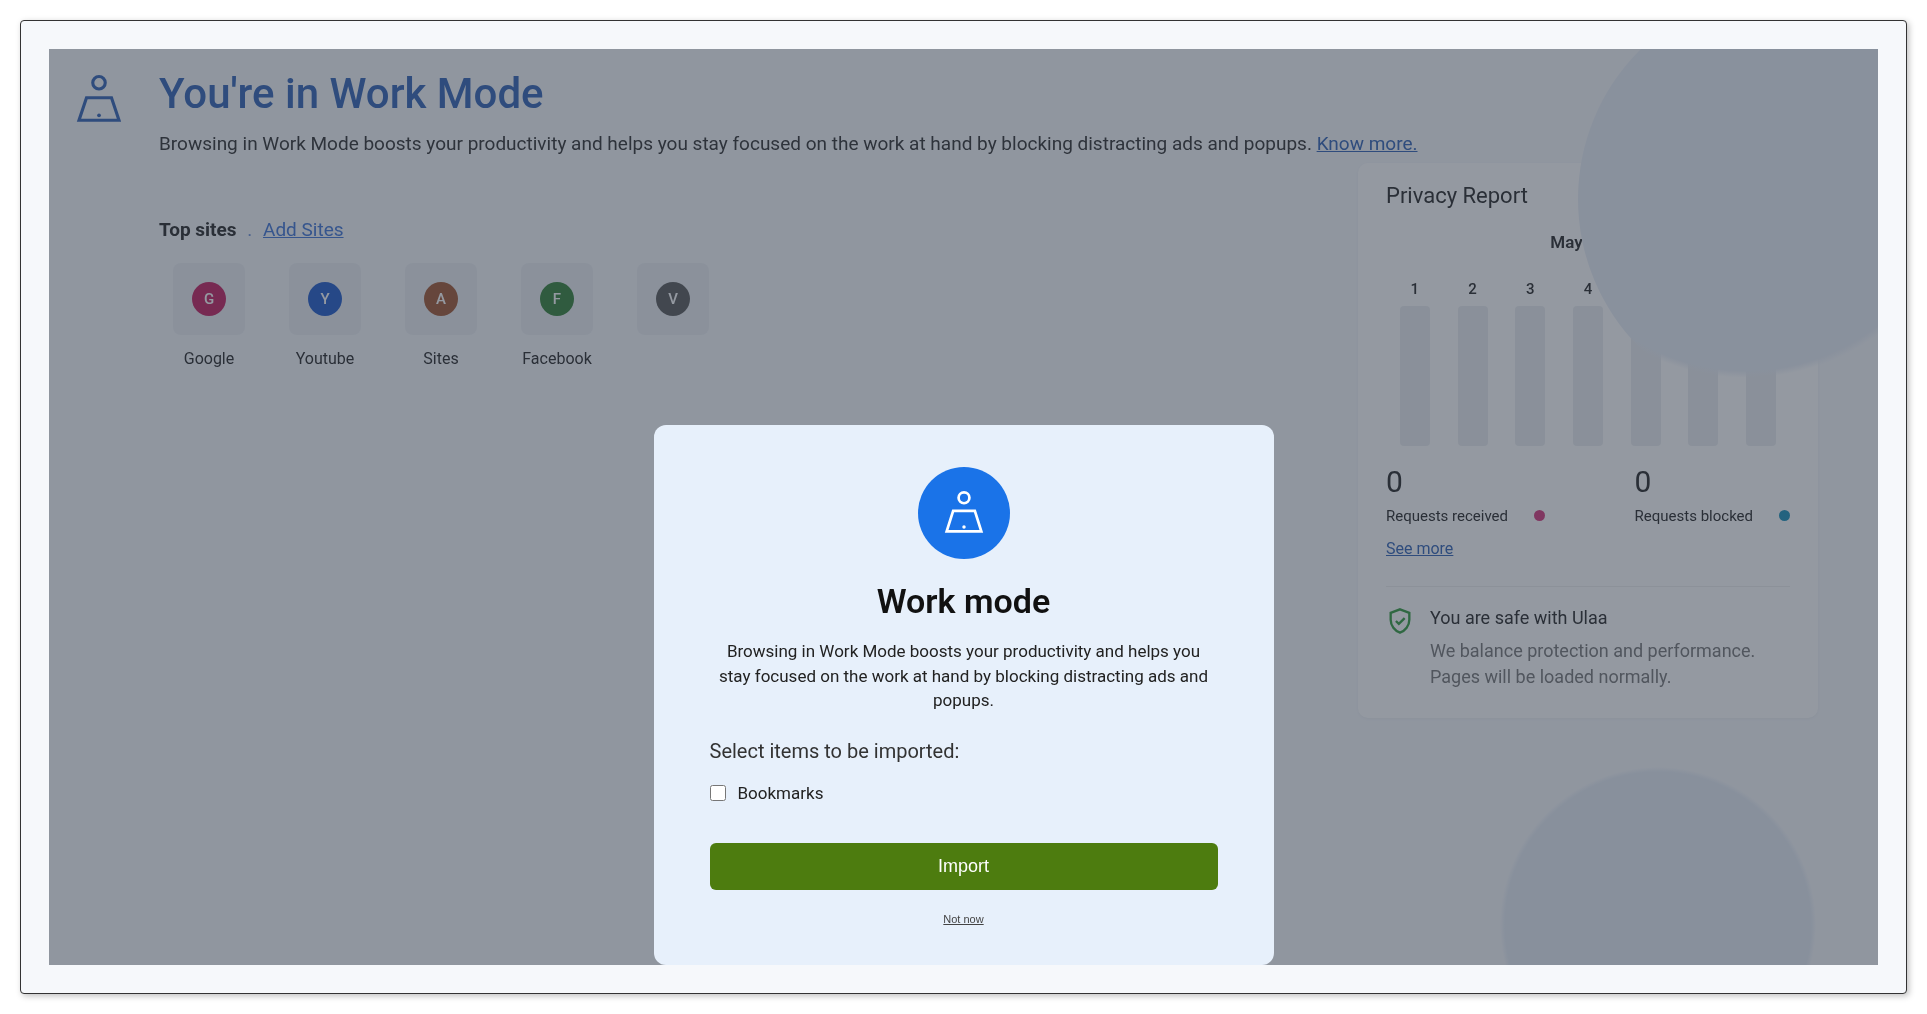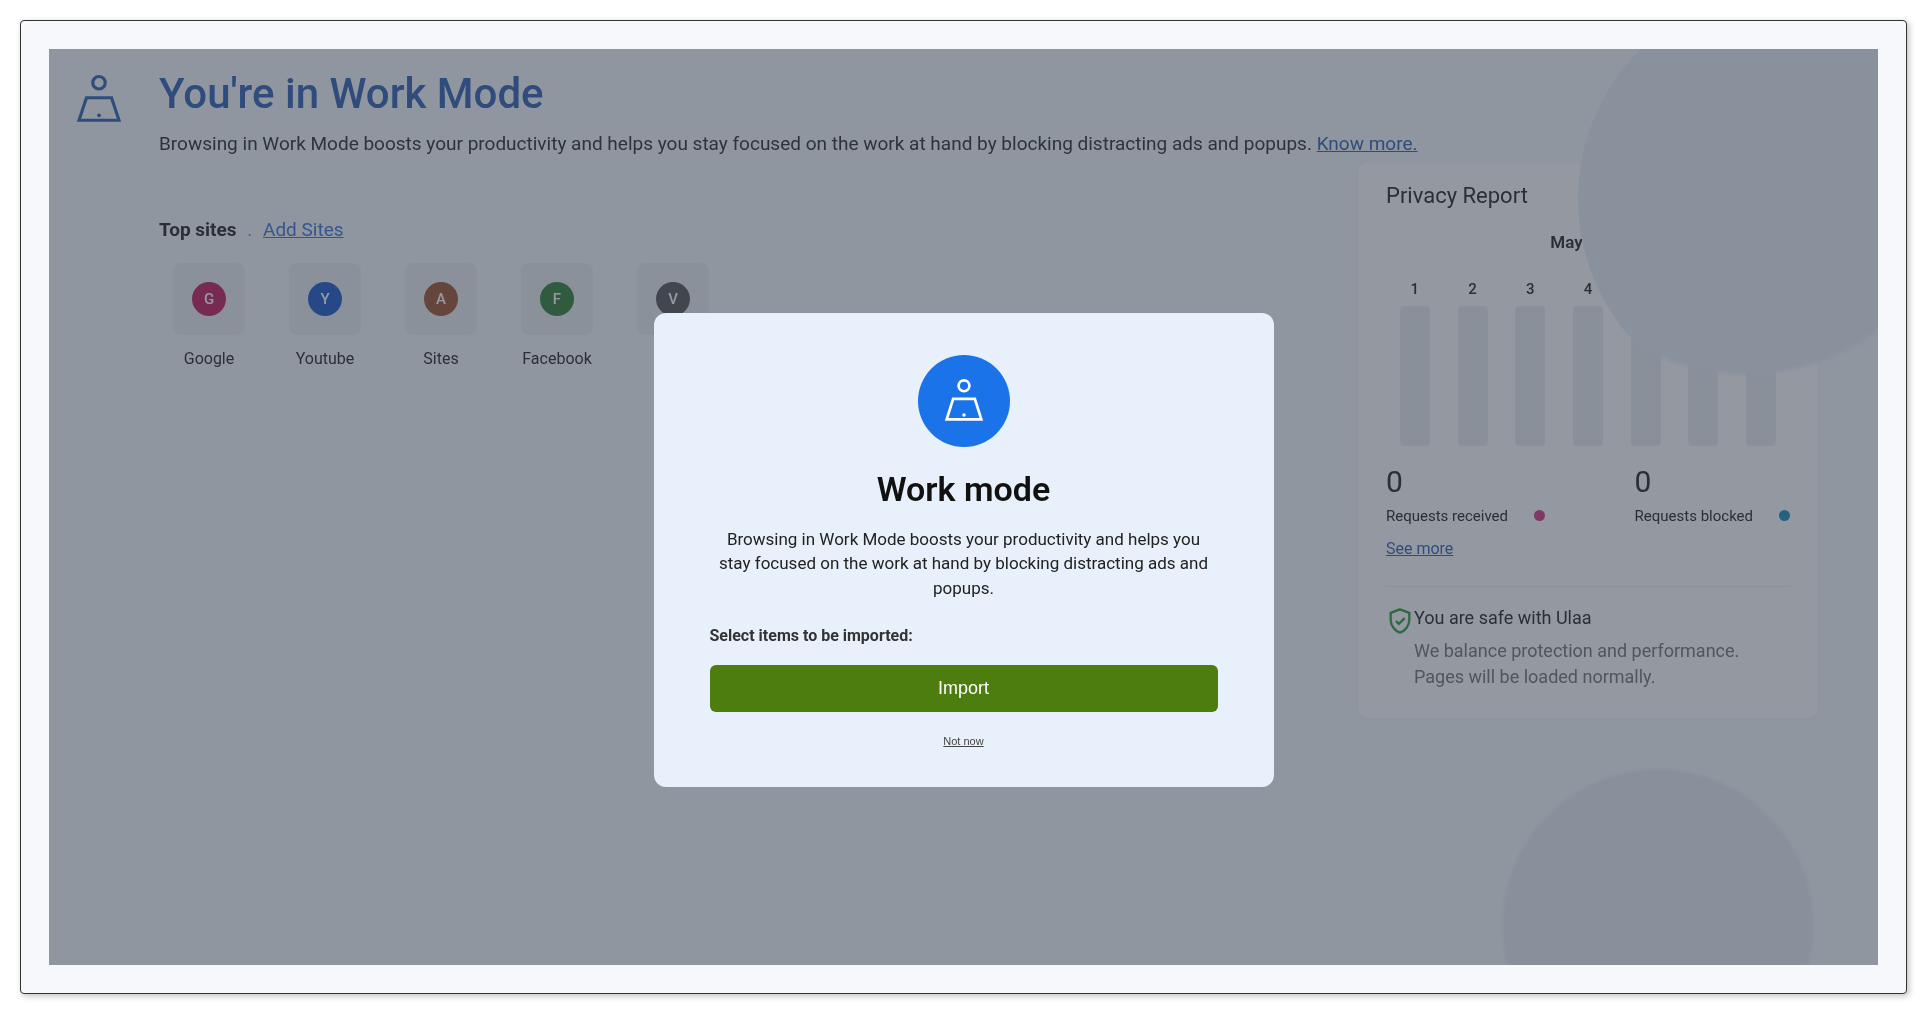--- a/index.html
+++ b/index.html
@@ -148,32 +148,32 @@
   .bar-wrap { text-align: center; width: 48px; }
   .bar-num { font-size: 15px; color: #222; margin-bottom: 8px; font-weight: 500; }
   .bar { width: 30px; height: 140px; background: #ebedf0; border-radius: 4px; margin: 0 auto; }
   .stats-row { display: flex; justify-content: space-between; margin-bottom: 14px; }
   .stat-val { font-size: 30px; color: #222; margin-bottom: 8px; }
   .stat-lab { font-size: 15px; color: #222; display: flex; align-items: center; gap: 26px; }
   .dot-pink { width: 11px; height: 11px; background: #d6347a; border-radius: 50%; display: inline-block; }
   .dot-blue { width: 11px; height: 11px; background: #148fb8; border-radius: 50%; display: inline-block; }
   .see-more { color: #2c5fb3; text-decoration: underline; font-size: 16px; }
   .divider { border: none; border-top: 1px solid #eee; margin: 28px 0 20px; }
-  .safe-row { display: flex; gap: 0; }
+  .safe-row { display: flex; gap: 16px; }
   .shield { width: 28px; height: 28px; flex-shrink: 0; }
   .safe-title { font-size: 18px; color: #222; margin-bottom: 10px; }
   .safe-sub { font-size: 18px; color: #737373; line-height: 1.45; }
 
   
   .overlay {
     position: absolute;
     inset: 0;
     background: rgba(50,60,75,0.52);
     display: flex;
-    align-items: center;
+    align-items: flex-end;
     justify-content: center;
   }
   .modal {
     margin-top: 86px;
     width: 620px;
     background: #e7f0fb;
     border-radius: 12px;
     padding: 42px 56px 38px;
     text-align: center;
   }
@@ -208,24 +208,23 @@
     text-align: left;
     display: flex;
     justify-content: space-between;
     align-items: center;
     margin-bottom: 22px;
     cursor: pointer;
   }
   .chev { color: #666; }
   .select-label {
     text-align: left;
-    font-size: 16px;
+    font-size: 20px;
     color: #333;
     margin-bottom: 20px;
-    font-weight: bold;
   }
   .check-row {
     display: flex;
     align-items: center;
     gap: 12px;
     text-align: left;
     margin-bottom: 40px;
     font-size: 17px;
     color: #222;
   }
@@ -386,19 +385,23 @@
       <div class="modal-icon">
         <svg viewBox="0 0 48 48" fill="none" stroke="currentColor" stroke-width="2.5">
           <circle cx="24" cy="10" r="5"></circle>
           <path d="M14 22 L34 22 L40 41 L8 41 Z"></path>
           <circle cx="24" cy="37" r="1.6" fill="currentColor" stroke="none"></circle>
         </svg>
       </div>
       <div class="modal-title">Work mode</div>
       <div class="modal-desc">Browsing in Work Mode boosts your productivity and helps you stay focused on the work at hand by blocking distracting ads and popups.</div>
       <div class="select-label">Select items to be imported:</div>
+      <label class="check-row">
+        <input type="checkbox" style="">
+        <span>Bookmarks</span>
+      </label>
       <button class="import-btn">Import</button>
       <button class="not-now">Not now</button>
     </div>
   </div>
 
 </div>
 </div>
 
 </body></html>

